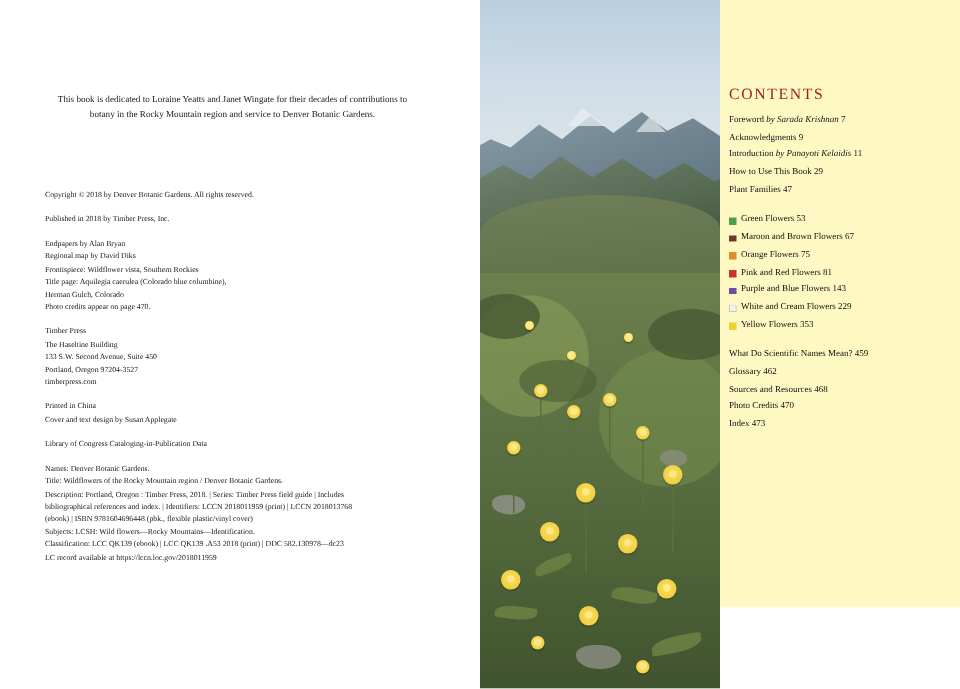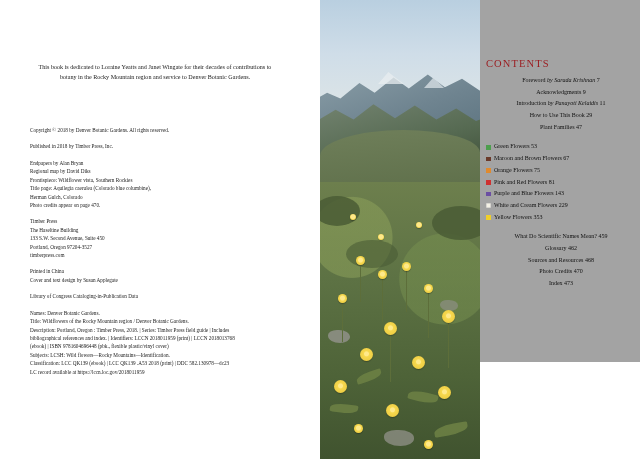--- a/index.html
+++ b/index.html
@@ -152,24 +152,23 @@
     position: absolute;
     background: #6c8044;
     border-radius: 60% 10% 60% 10%;
     opacity: .9;
   }
 
   
   .right-page {
     position: relative;
     width: 160px;
-    height: 362px;
-    background: #a3a3a3;
+    height: 405px;
+    background: #fef9c3;
     box-sizing: border-box;
-    text-align: center;
   }
   .contents-head {
     position: absolute;
     left: 6px;
     top: 58px;
     font-family: "Liberation Serif", serif;
     font-size: 10.5px;
     letter-spacing: 1.1px;
     color: #9b1b1f;
   }

